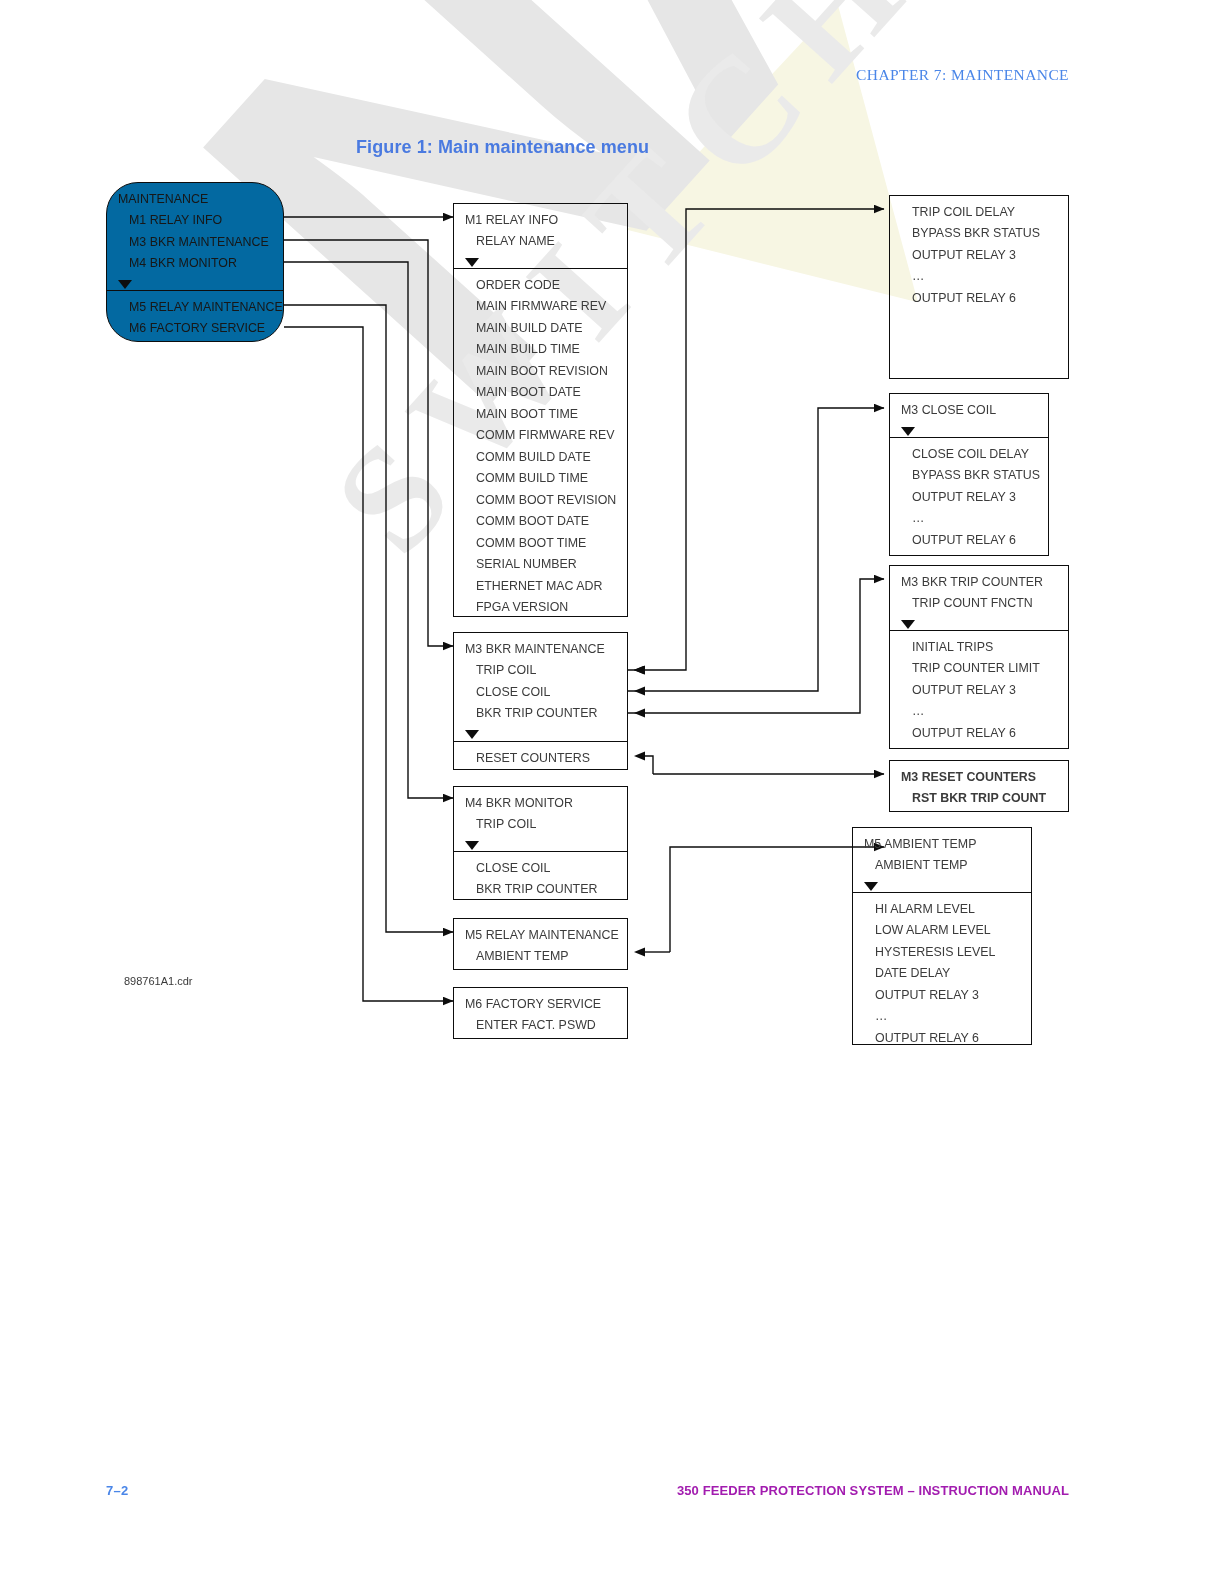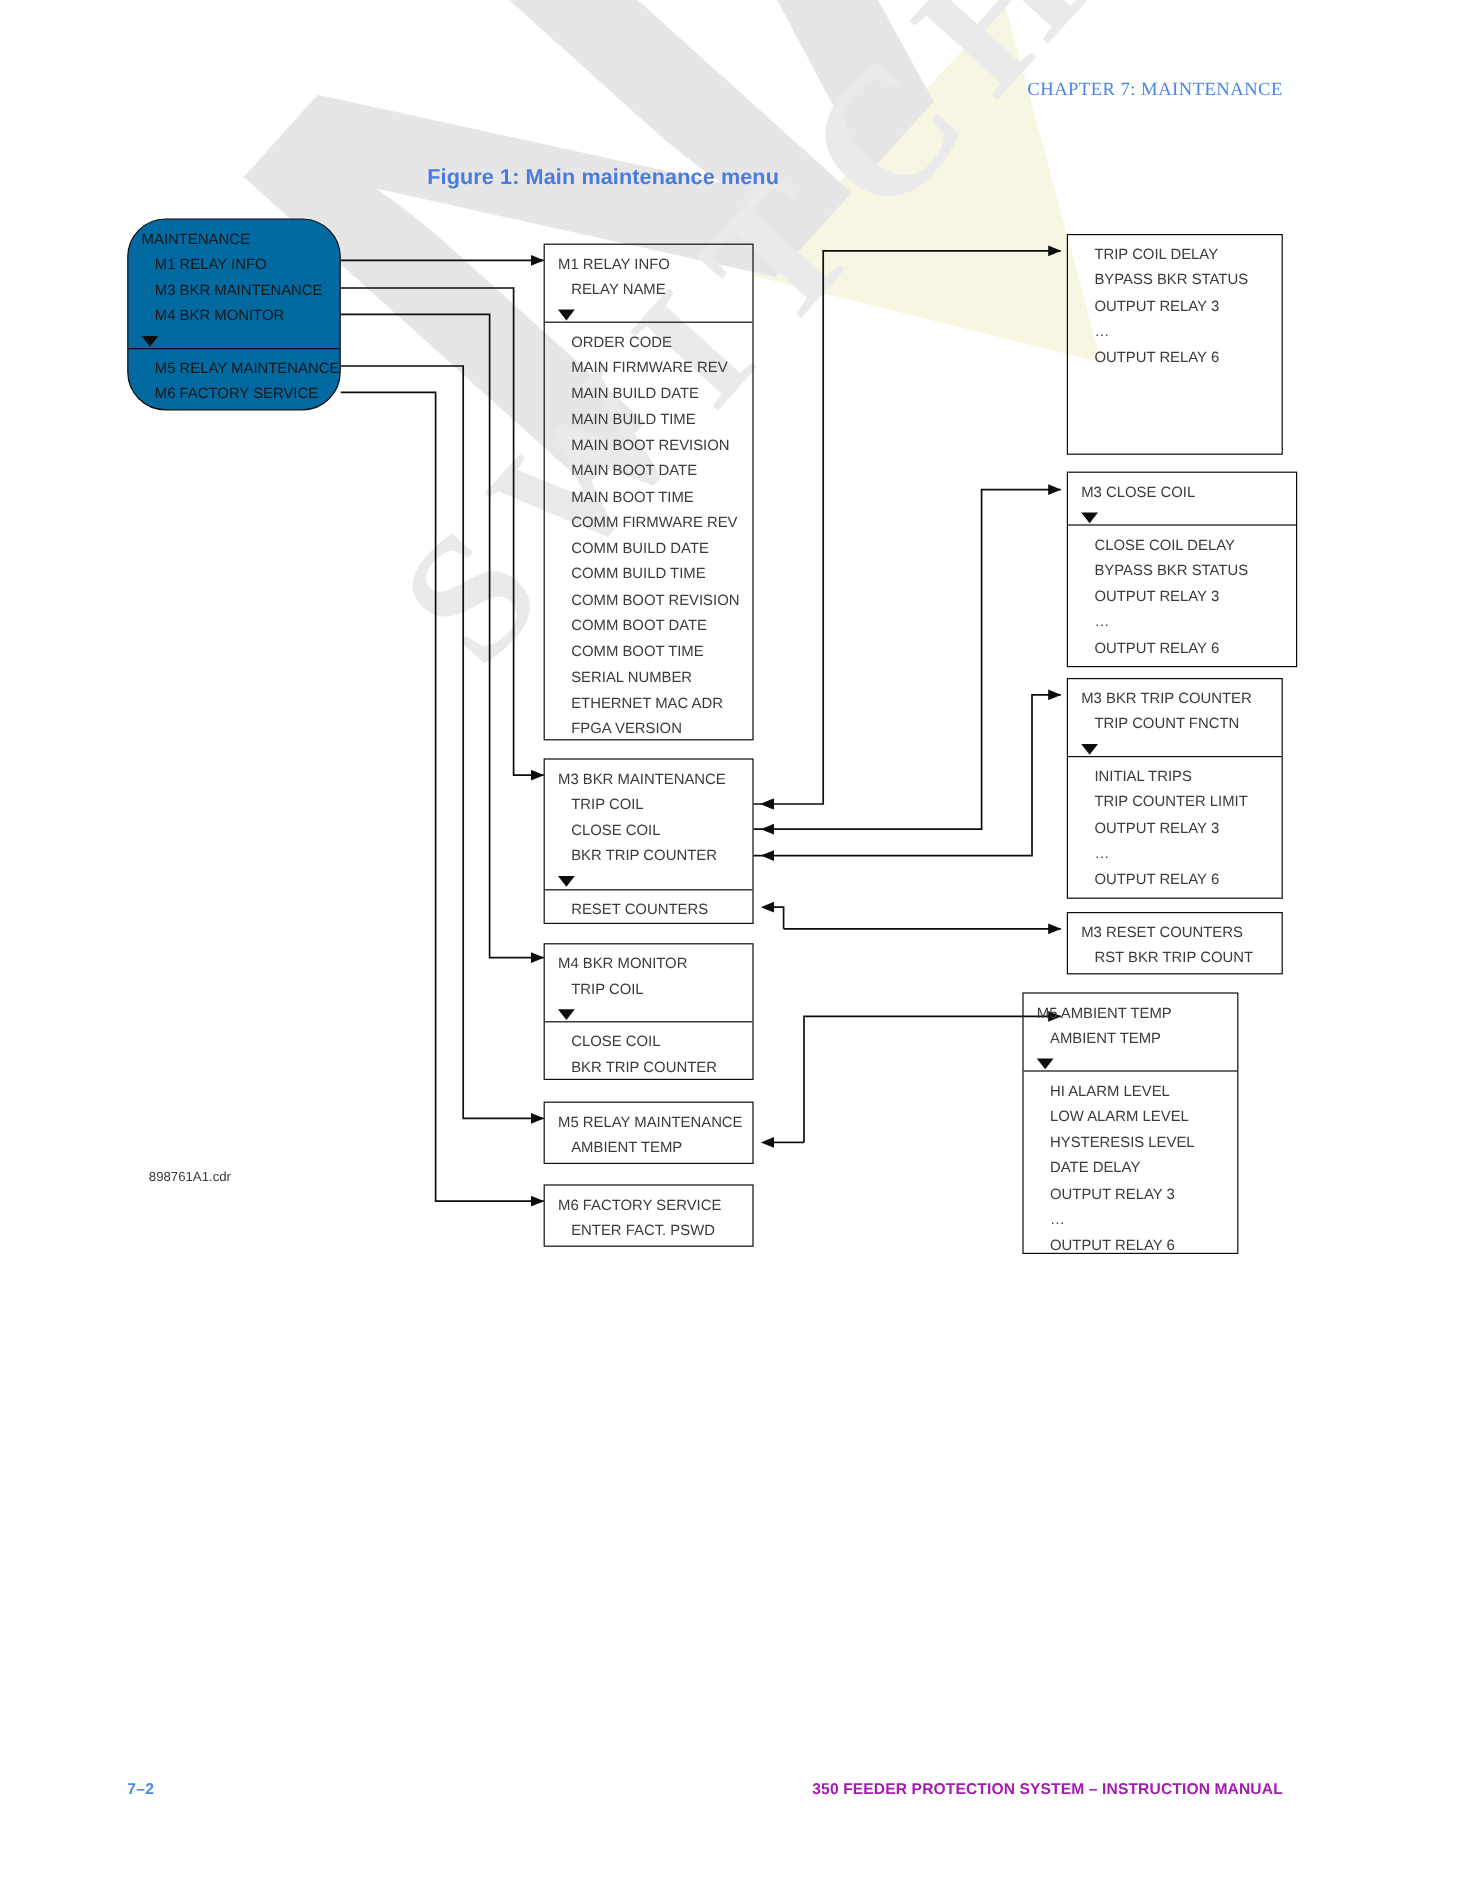--- a/index.html
+++ b/index.html
@@ -273,21 +273,21 @@
 <div class="box" style="left:889px;top:195px;width:180px;height:184px;">
   <div class="sec sec-pad-t sec-pad-b" style="height:120px;">
     <div class="row ind">TRIP COIL DELAY</div>
     <div class="row ind">BYPASS BKR STATUS</div>
     <div class="row ind">OUTPUT RELAY 3</div>
     <div class="row ind">…</div>
     <div class="row ind">OUTPUT RELAY 6</div>
   </div>
 </div>
 
-<div class="box" style="left:889px;top:393px;width:192px;height:163px;">
+<div class="box" style="left:889px;top:393px;width:160px;height:163px;">
   <div class="sec sec-pad-t sec-pad-b" style="height:43px;">
     <div class="row title">M3 CLOSE COIL</div>
     <div class="row arrow">
         <span class="caret"></span>
       </div>
   </div>
   <div class="sec sec-pad-t sec-pad-b" style="height:120px;">
     <div class="row ind">CLOSE COIL DELAY</div>
     <div class="row ind">BYPASS BKR STATUS</div>
     <div class="row ind">OUTPUT RELAY 3</div>
@@ -307,21 +307,21 @@
   <div class="sec sec-pad-t sec-pad-b" style="height:120px;">
     <div class="row ind">INITIAL TRIPS</div>
     <div class="row ind">TRIP COUNTER LIMIT</div>
     <div class="row ind">OUTPUT RELAY 3</div>
     <div class="row ind">…</div>
     <div class="row ind">OUTPUT RELAY 6</div>
   </div>
 </div>
 
 <div class="box" style="left:889px;top:760px;width:180px;height:52px;">
-  <div class="sec sec-pad-t sec-pad-b" style="height:50px;">
+  <div class="sec sec-pad-t sec-pad-b" style="height:50px;font-weight:bold;">
     <div class="row title">M3 RESET COUNTERS</div>
     <div class="row ind">RST BKR TRIP COUNT</div>
   </div>
 </div>
 
 <div class="box" style="left:852px;top:827px;width:180px;height:218px;">
   <div class="sec sec-pad-t sec-pad-b" style="height:64px;">
     <div class="row title">M5 AMBIENT TEMP</div>
     <div class="row ind">AMBIENT TEMP</div>
     <div class="row arrow">

